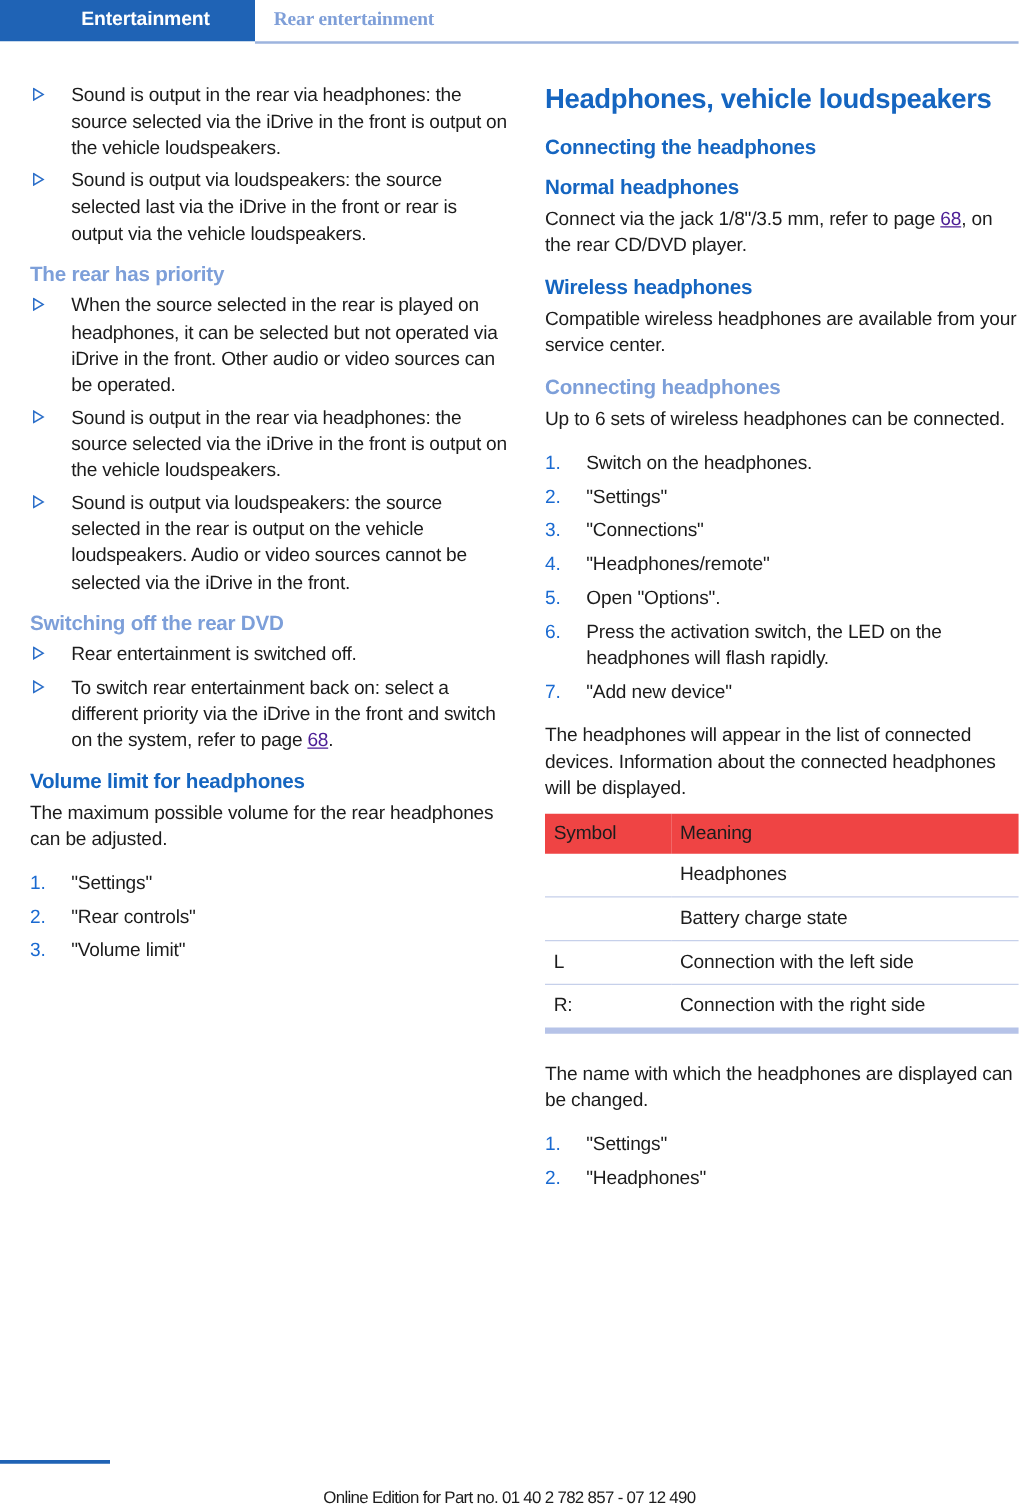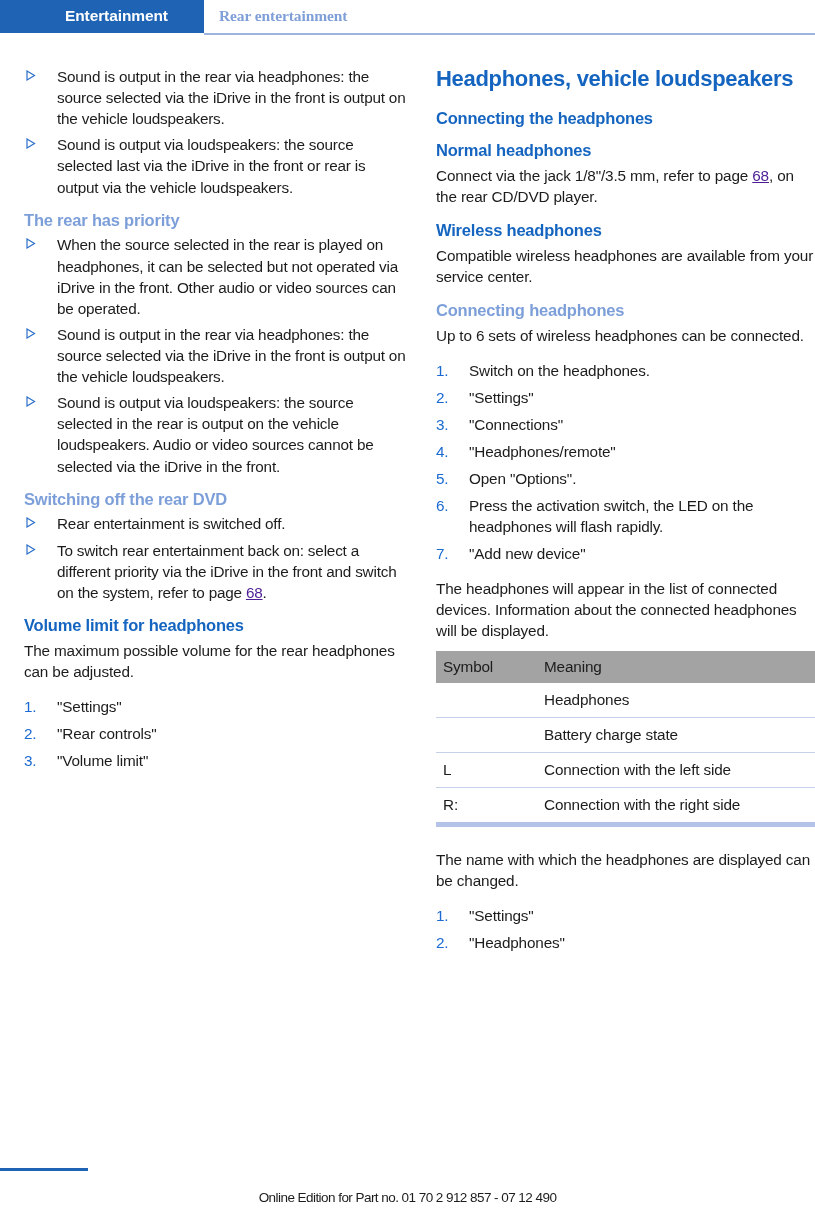--- a/index.html
+++ b/index.html
@@ -160,21 +160,21 @@
     font-size: 15.3px;
   }
 
   
   table.sym-table {
     width: 379px;
     border-collapse: collapse;
     margin: 4px 0 0 0;
   }
   table.sym-table th {
-    background: #a3a3a3;
+    background: #ef4444;
     text-align: left;
     font-weight: normal;
     font-size: 15.3px;
     color: #1c1c1c;
     padding: 7px 6px 7px 7px;
     letter-spacing: -0.15px;
   }
   table.sym-table td {
     font-size: 15.3px;
     color: #1c1c1c;
@@ -406,13 +406,13 @@
     </li>
     <li>
       <span class="num">2.</span>
       <span>"Headphones"</span>
     </li>
   </ol>
 </div>
 
 <div class="footer-rule"></div>
 <div class="footer-page">72</div>
-<div class="footer-note">Online Edition for Part no. 01 70 2 912 857 - 07 12 490</div>
+<div class="footer-note">Online Edition for Part no. 01 40 2 782 857 - 07 12 490</div>
 
 </body></html>

